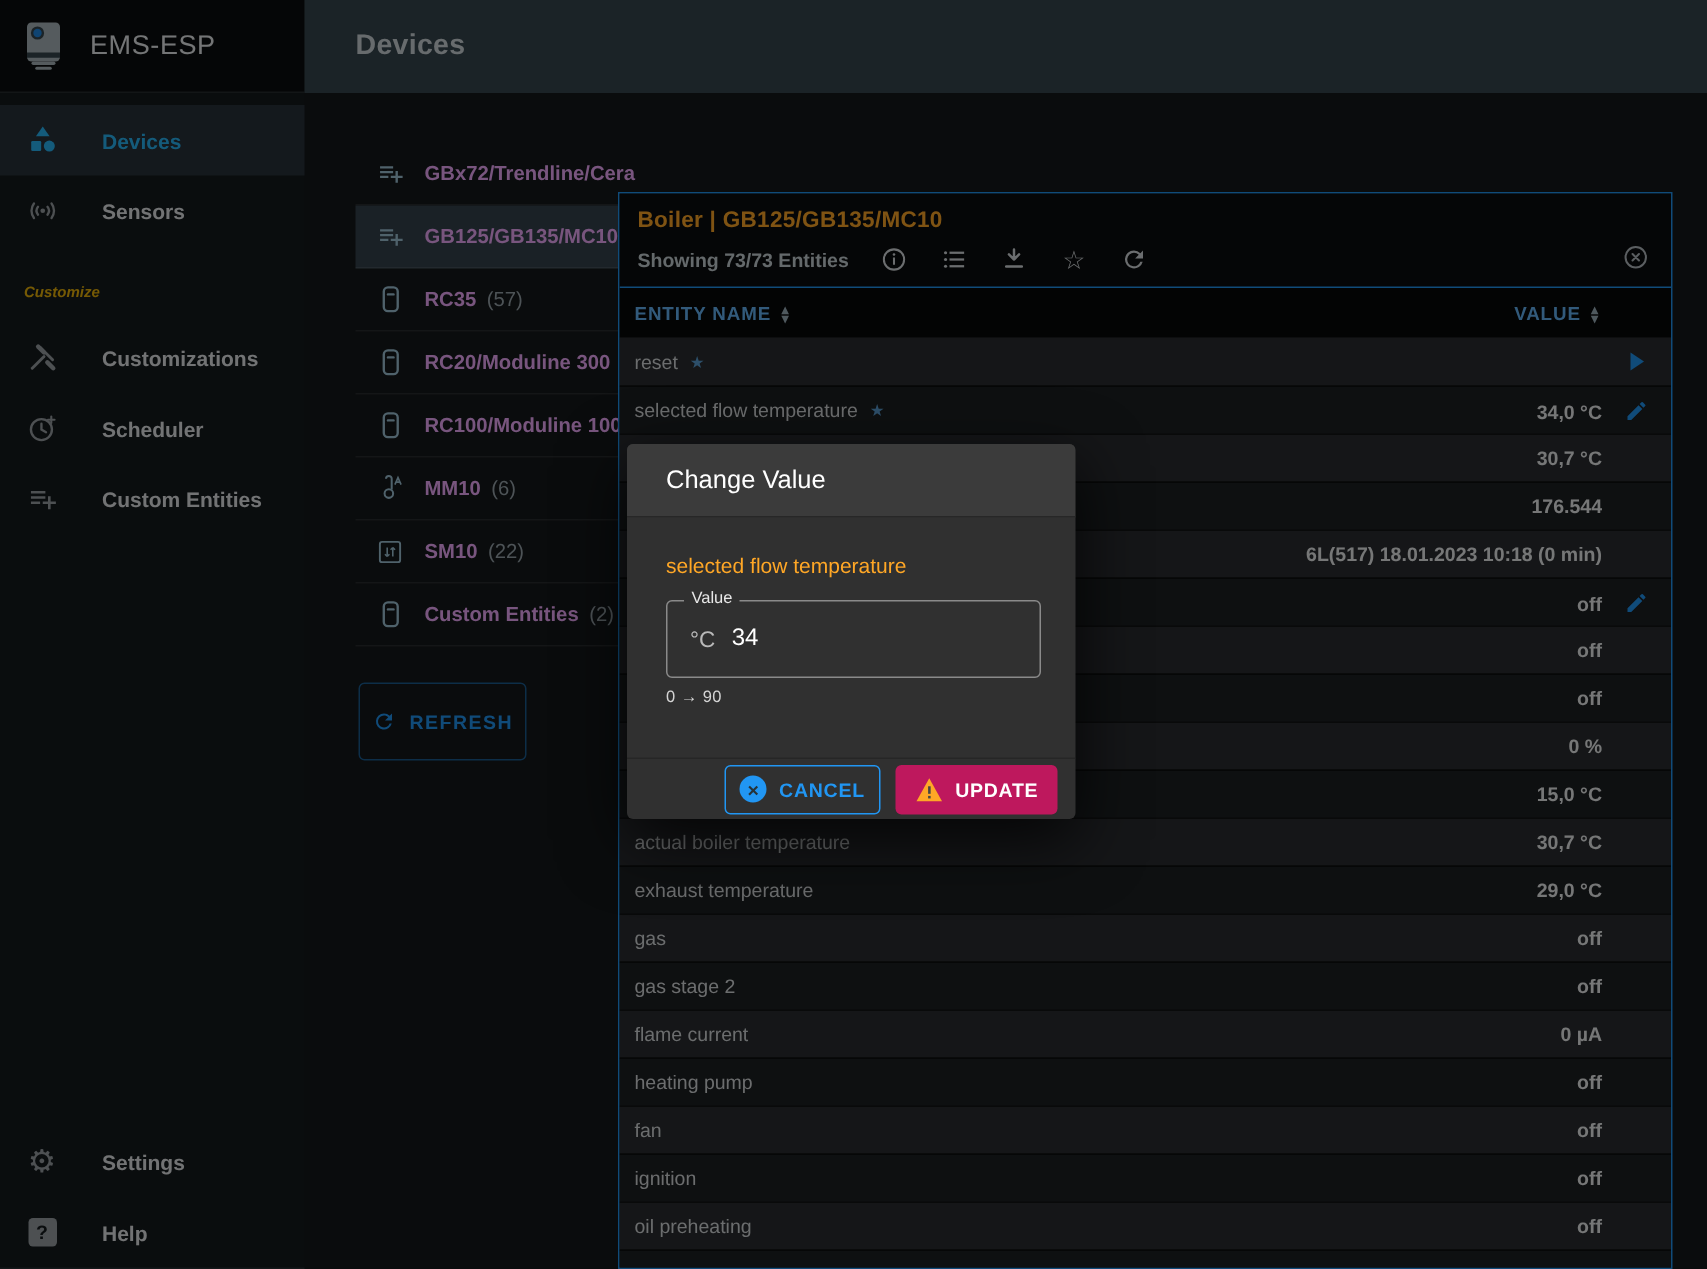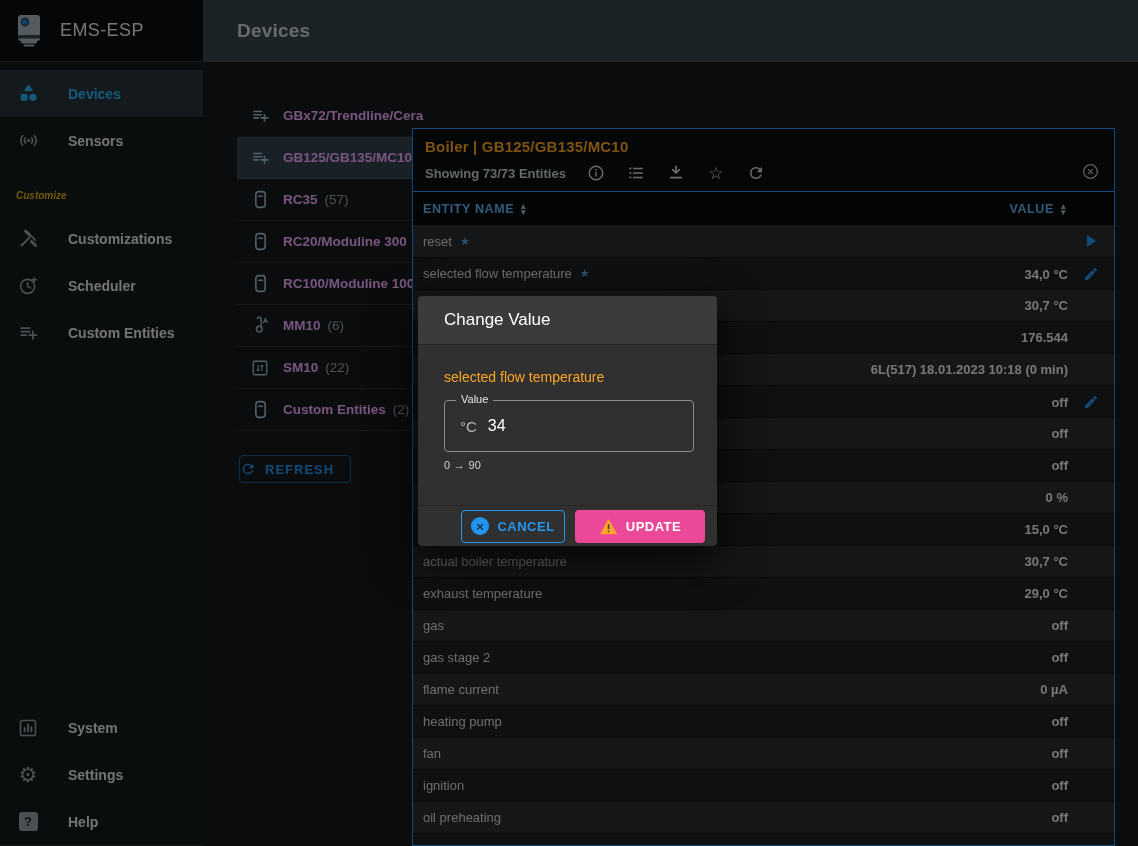--- a/index.html
+++ b/index.html
@@ -32,21 +32,21 @@
   
   .devtable { position:absolute; left:237px; top:95px; width:873px; z-index:2; }
   .devhead { height:34px; background:#050608; display:flex; align-items:center; }
   .devhead .h-desc { color:#64b5f6; font-size:13px; font-weight:bold; letter-spacing:.6px; padding-left:46px; }
   .devhead .h-type { color:#64b5f6; font-size:13px; font-weight:bold; letter-spacing:.6px; position:absolute; left:730px; }
   .devrow { height:42px; display:flex; align-items:center; border-bottom:1px solid rgba(255,255,255,.09); cursor:pointer; }
   .devrow .dico { width:46px; display:flex; justify-content:center; color:#9fc4d6; flex:0 0 auto; }
   .devrow .dname { color:#f0abfc; font-size:13.5px; font-weight:bold; white-space:nowrap; }
   .devrow .dcount { color:#9aa6ad; font-size:13.5px; margin-left:7px; }
   .devrow.selected { background:#35424d; }
-  .refresh-btn { margin:24px 0 0 2px; width:112px; height:28px; border:1px solid rgba(33,150,243,.55); border-radius:4px; background:transparent; color:#2196f3; font-family:"Liberation Sans",sans-serif; font-size:13px; font-weight:bold; letter-spacing:1px; display:flex; align-items:center; justify-content:flex-start; gap:9px; cursor:pointer; }
+  .refresh-btn { margin:24px 0 0 2px; width:112px; height:52px; border:1px solid rgba(33,150,243,.55); border-radius:4px; background:transparent; color:#2196f3; font-family:"Liberation Sans",sans-serif; font-size:13px; font-weight:bold; letter-spacing:1px; display:flex; align-items:center; justify-content:center; gap:9px; cursor:pointer; }
 
   
   .panel { position:absolute; left:412px; top:128px; width:703px; height:718px; background:#0e1011; border:1px solid #2196f3; z-index:3; overflow:hidden; }
   .panel-head { height:63px; background:#0b0d0e; border-bottom:1px solid #2196f3; padding:9px 12px 0 12px; position:relative; }
   .panel-title { color:#ffa726; font-size:15px; font-weight:bold; letter-spacing:.2px; }
   .panel-sub { display:flex; align-items:center; gap:20px; margin-top:8px; }
   .panel-sub .subtext { color:#c9d2d6; font-size:13px; font-weight:bold; }
   .hicon { width:20px; height:20px; display:flex; align-items:center; justify-content:center; color:#d7dbde; cursor:pointer; }
   .close-ico { position:absolute; right:14px; top:32px; }
   .colhead { height:33px; background:#060809; display:flex; align-items:center; justify-content:space-between; padding:0 48px 0 10px; }
@@ -72,21 +72,21 @@
   .dlg-body { padding:24px 26px 0 26px; }
   .dlg-entity { color:#ffa726; font-size:14px; }
   .field { position:relative; margin-top:15px; width:250px; height:52px; border:1px solid #8a8a8a; border-radius:4px; display:flex; align-items:center; padding-left:15px; gap:11px; }
   .field-label { position:absolute; top:-8px; left:11px; background:#303030; padding:0 5px; color:#e8e8e8; font-size:11px; }
   .unit { color:#b9b9b9; font-size:15px; }
   .fvalue { color:#ffffff; font-size:16px; }
   .helper { margin-top:7px; color:#d4d4d4; font-size:11px; letter-spacing:.3px; }
   .dlg-foot { position:absolute; left:0; bottom:0; width:100%; height:41px; border-top:1px solid #262626; display:flex; align-items:center; justify-content:flex-end; gap:10px; padding-right:12px; }
   .btn { height:33px; border-radius:4px; display:flex; align-items:center; justify-content:center; gap:8px; font-family:"Liberation Sans",sans-serif; font-size:13px; font-weight:bold; letter-spacing:.5px; cursor:pointer; }
   .btn-cancel { width:104px; background:transparent; border:1px solid #2196f3; color:#2196f3; }
-  .btn-update { width:130px; background:#ec4899; border:none; color:#ffffff; }
+  .btn-update { width:108px; background:#be185d; border:none; color:#ffffff; }
   .cancel-circ { width:18px; height:18px; border-radius:50%; background:#2196f3; color:#263238; font-size:13px; font-weight:bold; display:flex; align-items:center; justify-content:center; line-height:1; }
 
   svg { display:block; }
 </style>
 </head>
 <body>
 
 <div class="stage">
 
   <aside class="sidebar">
@@ -154,29 +154,20 @@
       <span class="nico">
         <svg width="21" height="21" viewBox="0 0 24 24" fill="currentColor">
           <path d="M14 10H3v2h11v-2zm0-4H3v2h11V6zm4 8v-4h-2v4h-4v2h4v4h2v-4h4v-2h-4zM3 16h7v-2H3v2z"></path>
         </svg>
       </span>
       <span class="nlabel">Custom Entities</span>
     </div>
 
     <div class="spacer"></div>
 
-    <div class="nav-item">
-      <span class="nico">
-        <svg width="20" height="20" viewBox="0 0 24 24" fill="none" stroke="currentColor" stroke-width="1.8">
-          <rect x="3" y="3" width="18" height="18" rx="2.5"></rect>
-          <path d="M8 16 v-4 M12 16 v-8 M16 16 v-5" stroke-width="2.2" stroke-linecap="round"></path>
-        </svg>
-      </span>
-      <span class="nlabel">System</span>
-    </div>
     <div class="nav-item">
       <span class="nico gear-glyph">⚙</span>
       <span class="nlabel">Settings</span>
     </div>
     <div class="nav-item">
       <span class="nico">
           <span class="help-box">?</span>
         </span>
       <span class="nlabel">Help</span>
     </div>

